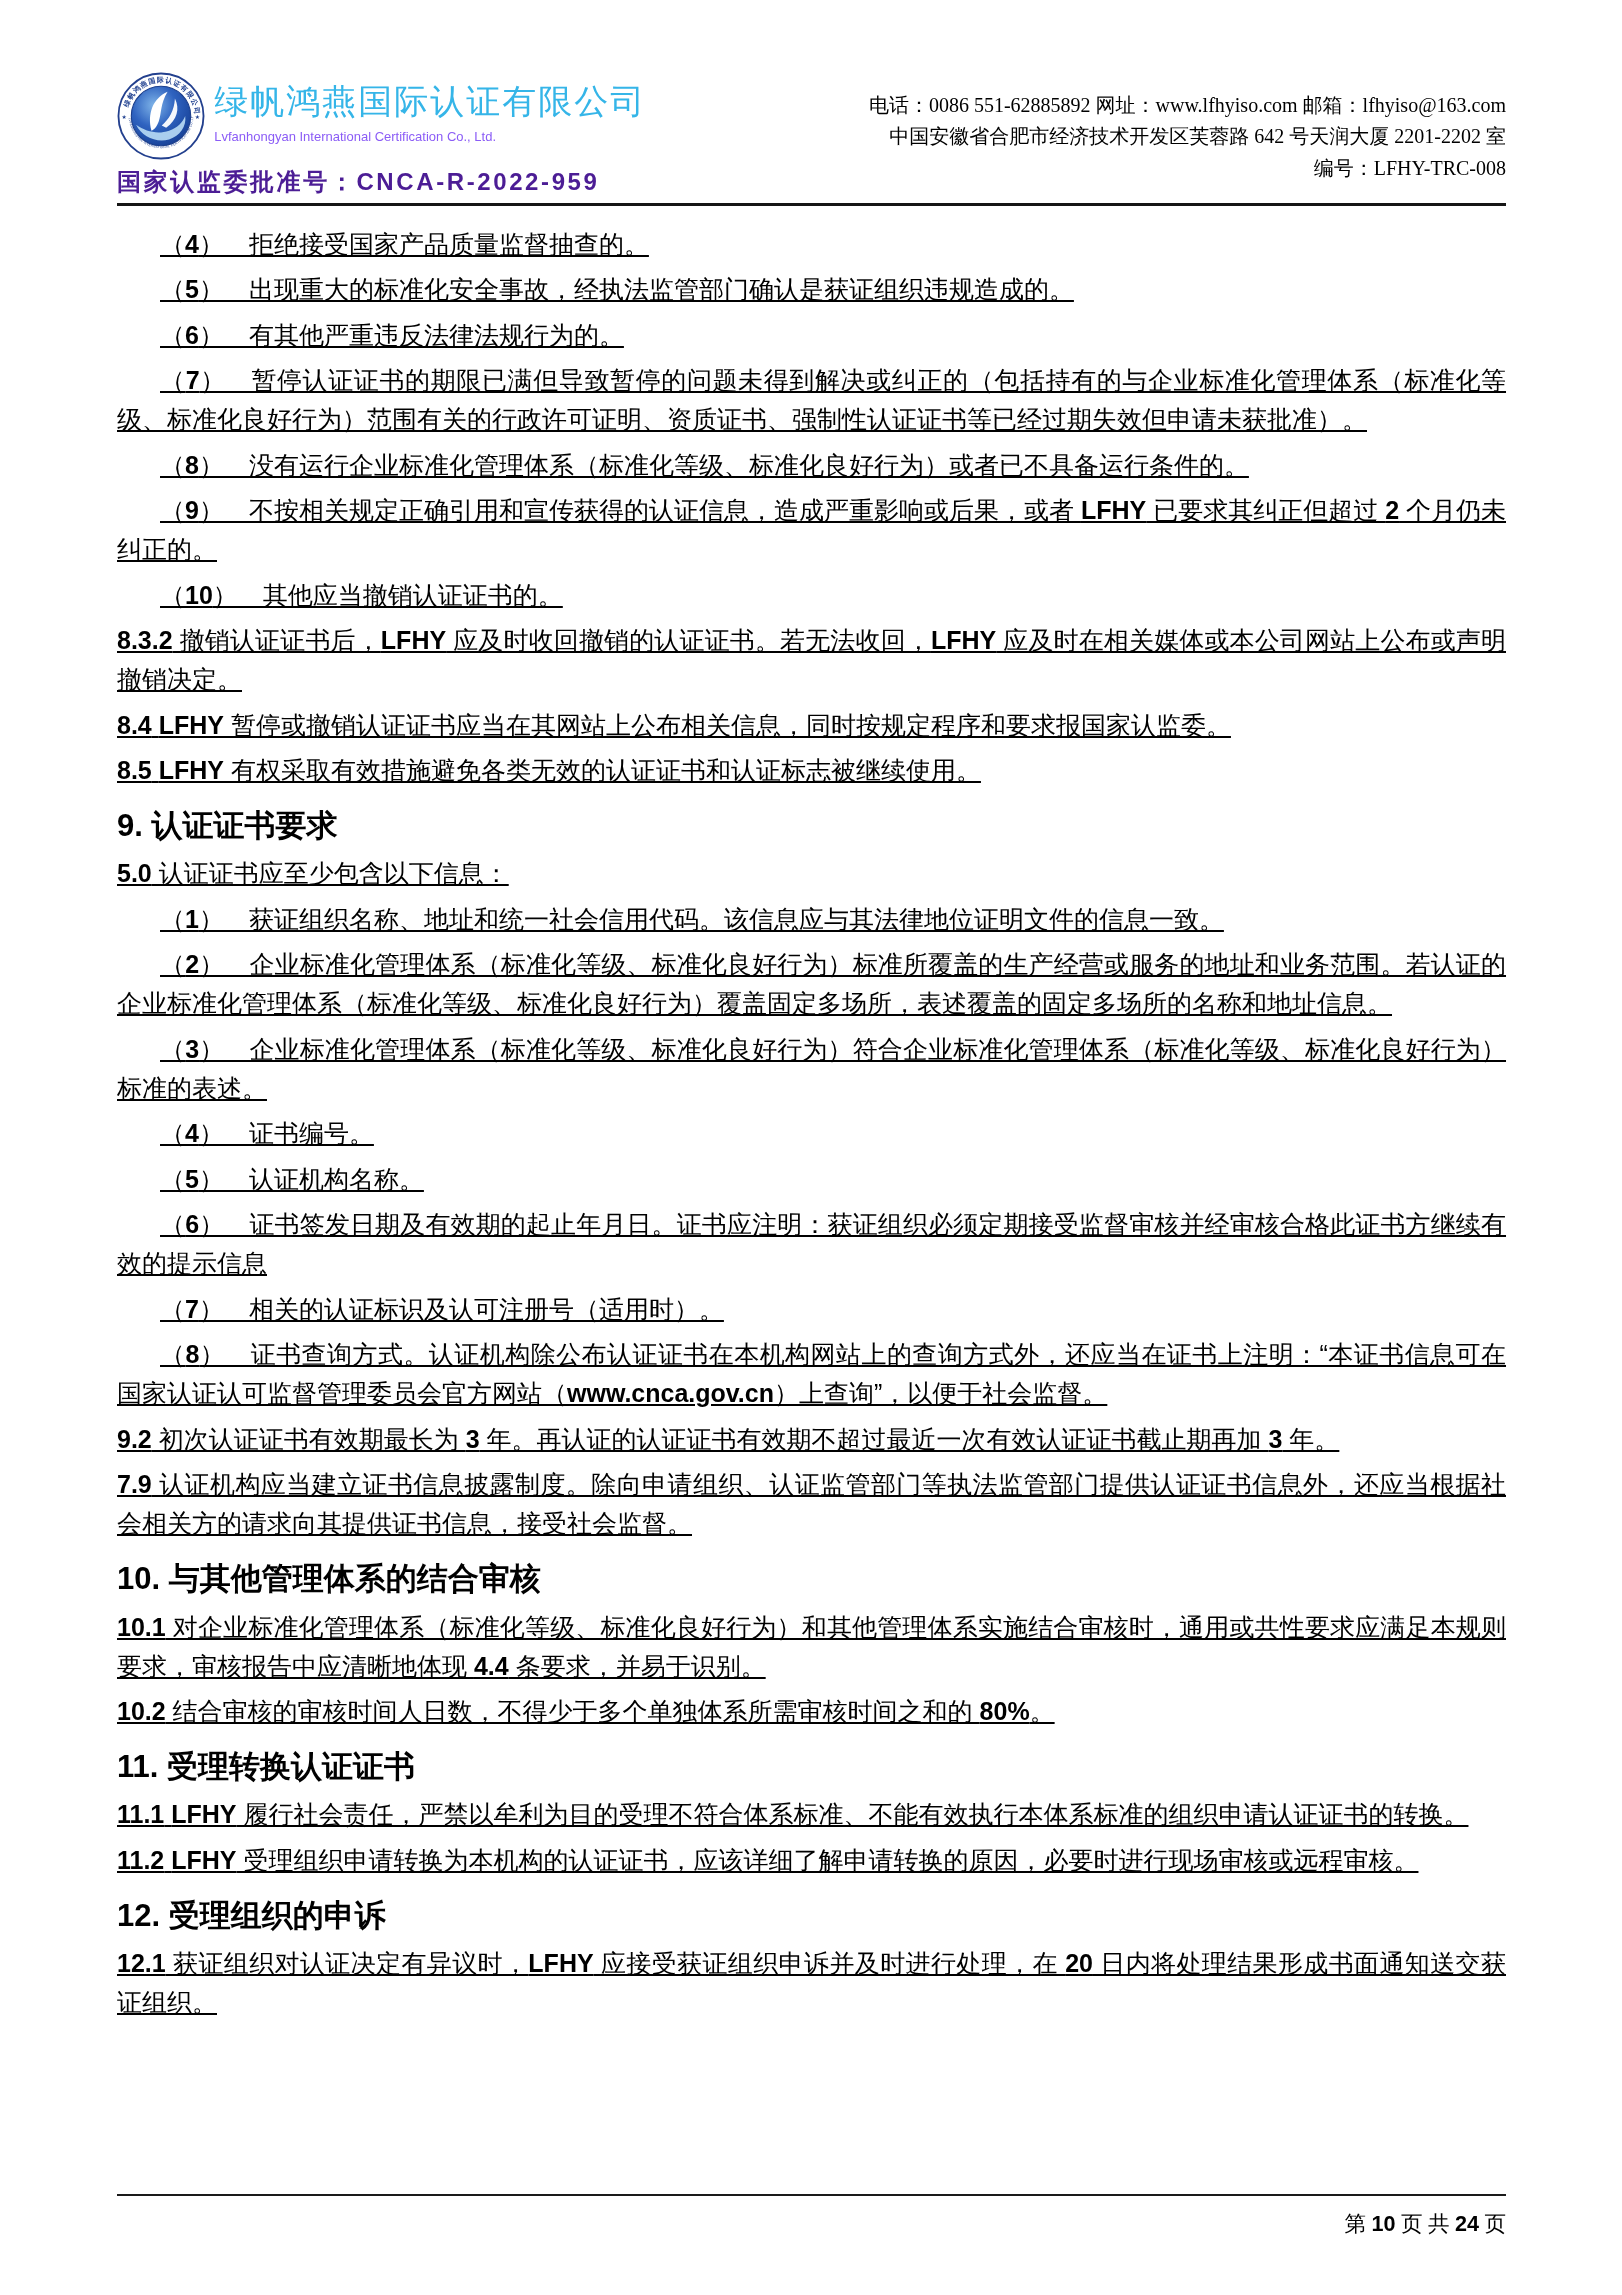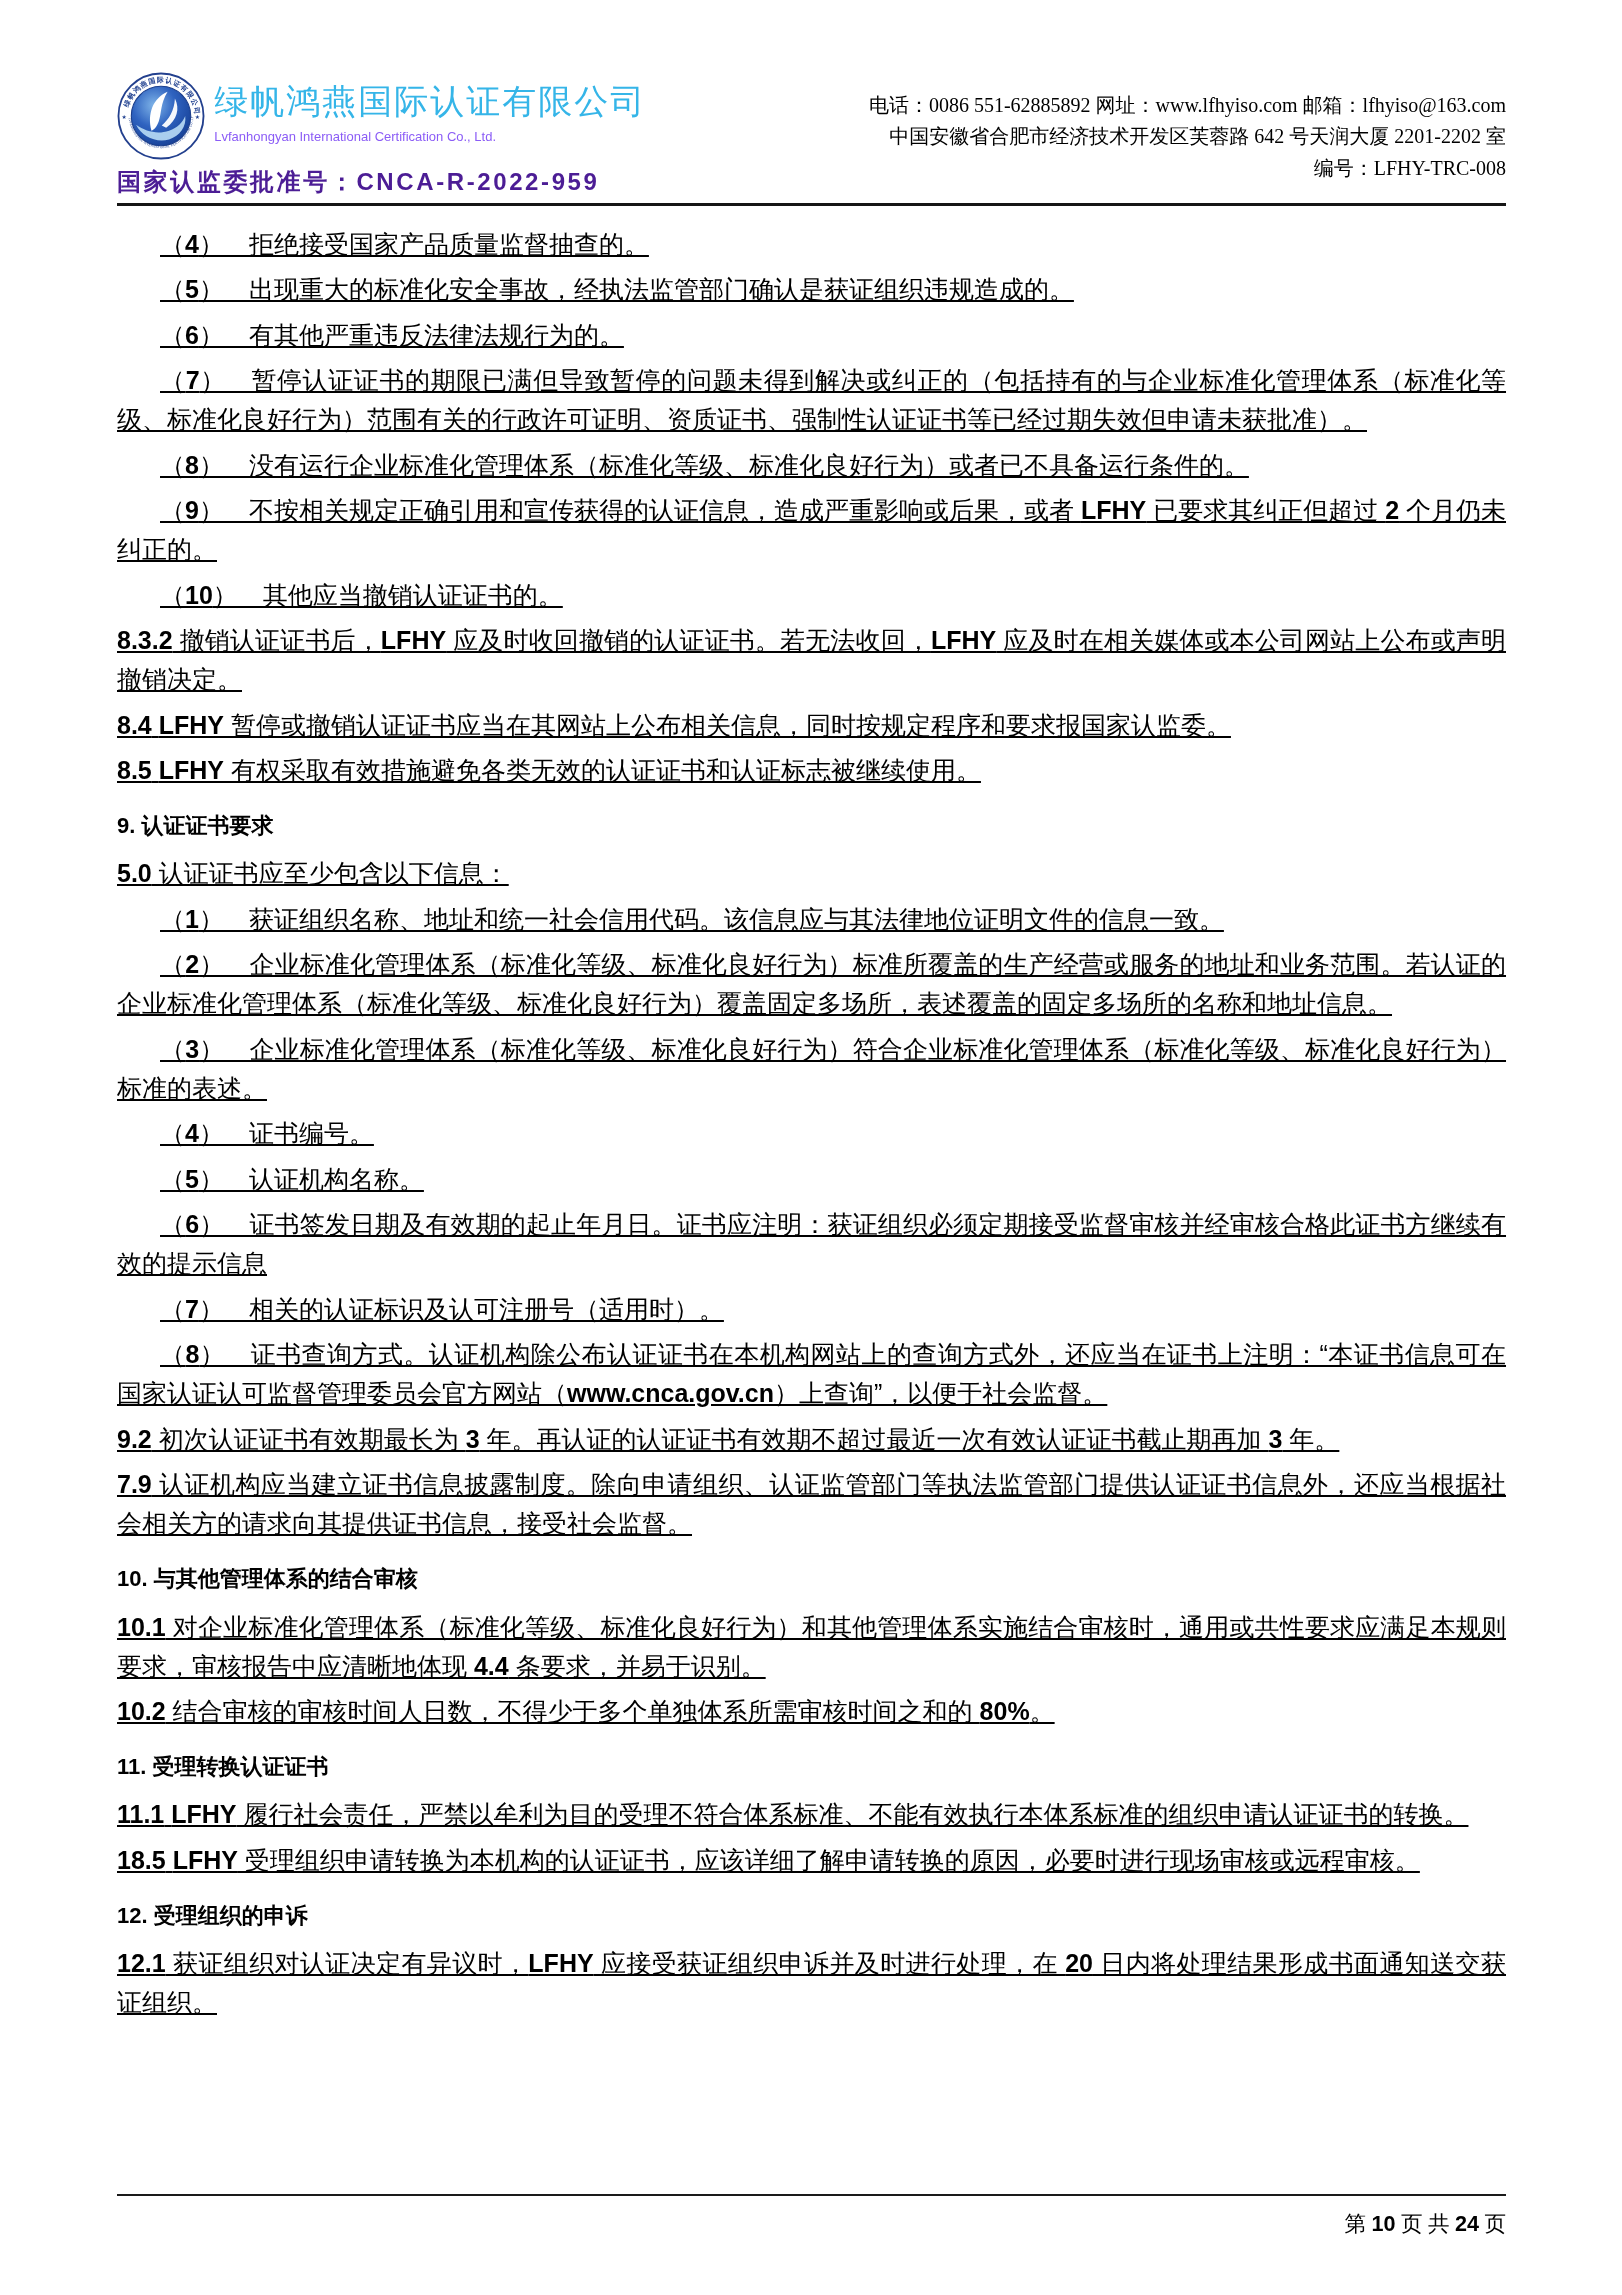--- a/index.html
+++ b/index.html
@@ -35,21 +35,21 @@
   .header-rule{border-top:3.3px solid #161616;margin-top:7.9px;}
 
   
   main{margin-top:18.3px;}
   main p{
     font-size:25px;line-height:39px;margin:0 0 6.5px 0;
     text-align:justify;overflow-wrap:break-word;text-decoration:underline;
   }
   main p.item{text-indent:43px;}
   main h2{
-    font-size:22px;line-height:38px;font-weight:700;margin:17px 0 9.2px 0;
+    font-size:31px;line-height:38px;font-weight:700;margin:17px 0 9.2px 0;
   }
   main .lt{font-weight:700;}
 
   
   footer{position:absolute;left:117px;right:117px;top:2194px;}
   .f-rule{border-top:2px solid #1a1a1a;}
   .f-text{
     padding-top:13px;text-align:right;font-size:21.6px;line-height:29px;
     font-family:"Liberation Serif","DejaVu Serif",serif;
   }
@@ -124,21 +124,21 @@
       <p class="item">（<span class="lt">6</span>）　证书签发日期及有效期的起止年月日。证书应注明：获证组织必须定期接受监督审核并经审核合格此证书方继续有效的提示信息</p>
       <p class="item">（<span class="lt">7</span>）　相关的认证标识及认可注册号（适用时）。</p>
       <p class="item">（<span class="lt">8</span>）　证书查询方式。认证机构除公布认证证书在本机构网站上的查询方式外，还应当在证书上注明：“本证书信息可在国家认证认可监督管理委员会官方网站（<span class="lt">www.cnca.gov.cn</span>）上查询”，以便于社会监督。</p>
       <p class="para"><span class="lt">9.2</span> 初次认证证书有效期最长为 <span class="lt">3</span> 年。再认证的认证证书有效期不超过最近一次有效认证证书截止期再加 <span class="lt">3</span> 年。</p>
       <p class="para"><span class="lt">7.9</span> 认证机构应当建立证书信息披露制度。除向申请组织、认证监管部门等执法监管部门提供认证证书信息外，还应当根据社会相关方的请求向其提供证书信息，接受社会监督。</p>
       <h2 class="heading"><span class="lt">10.</span> 与其他管理体系的结合审核</h2>
       <p class="para"><span class="lt">10.1</span> 对企业标准化管理体系（标准化等级、标准化良好行为）和其他管理体系实施结合审核时，通用或共性要求应满足本规则要求，审核报告中应清晰地体现 <span class="lt">4.4</span> 条要求，并易于识别。</p>
       <p class="para"><span class="lt">10.2</span> 结合审核的审核时间人日数，不得少于多个单独体系所需审核时间之和的 <span class="lt">80%</span>。</p>
       <h2 class="heading"><span class="lt">11.</span> 受理转换认证证书</h2>
       <p class="para"><span class="lt">11.1</span> <span class="lt">LFHY</span> 履行社会责任，严禁以牟利为目的受理不符合体系标准、不能有效执行本体系标准的组织申请认证证书的转换。</p>
-      <p class="para"><span class="lt">18.5</span> <span class="lt">LFHY</span> 受理组织申请转换为本机构的认证证书，应该详细了解申请转换的原因，必要时进行现场审核或远程审核。</p>
+      <p class="para"><span class="lt">11.2</span> <span class="lt">LFHY</span> 受理组织申请转换为本机构的认证证书，应该详细了解申请转换的原因，必要时进行现场审核或远程审核。</p>
       <h2 class="heading"><span class="lt">12.</span> 受理组织的申诉</h2>
       <p class="para"><span class="lt">12.1</span> 获证组织对认证决定有异议时，<span class="lt">LFHY</span> 应接受获证组织申诉并及时进行处理，在 <span class="lt">20</span> 日内将处理结果形成书面通知送交获证组织。</p>
     </main>
 
   <footer>
     <div class="f-rule"></div>
     <div class="f-text">第 <span class="lt">10</span> 页 共 <span class="lt">24</span> 页</div>
   </footer>
 
 </div>

